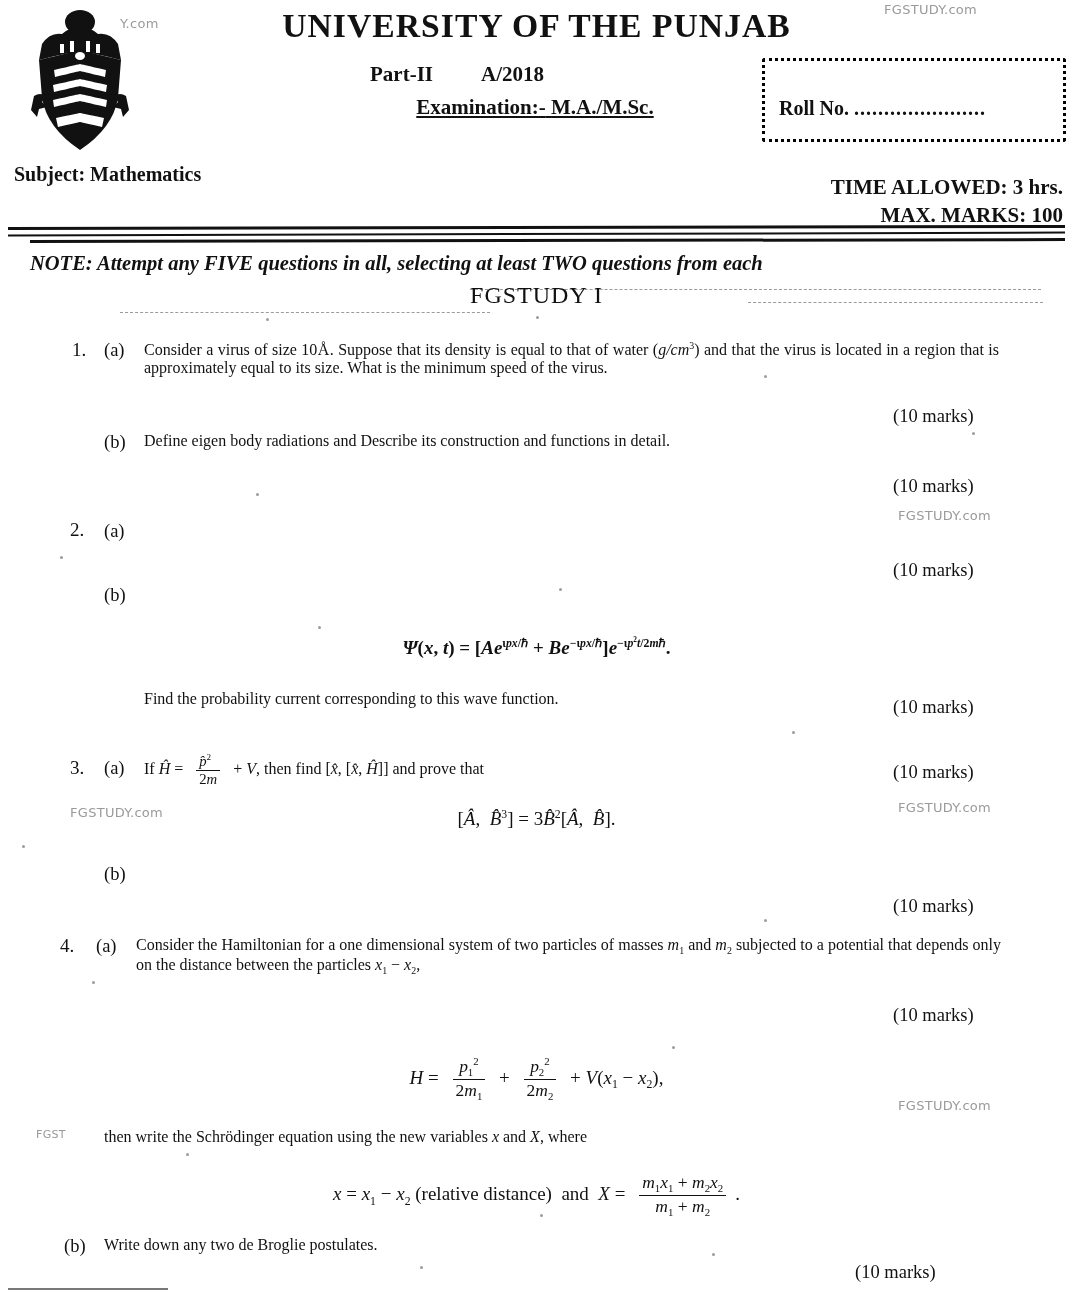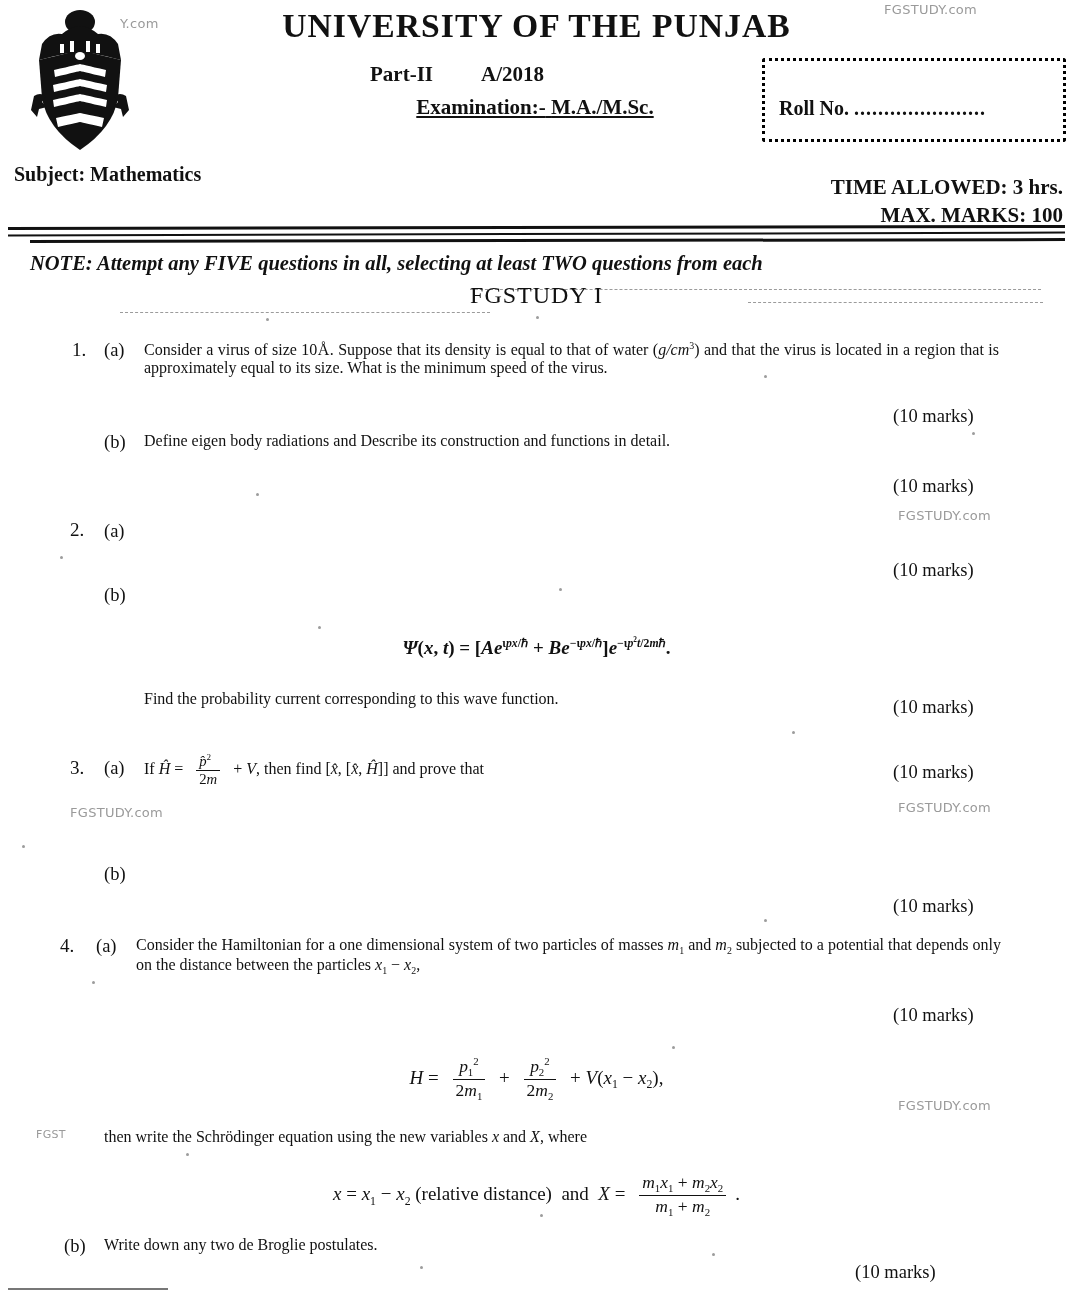--- a/index.html
+++ b/index.html
@@ -185,20 +185,23 @@
 
   <div class="qnum" style="left:70px;top:757px;">3.</div>
   <div class="qlab" style="left:104px;top:758px;">(a)</div>
   <div class="qtext" style="left:144px;top:752px;width:640px;">
     If <i class="m">Ĥ</i> =
     <span class="frac"><span class="n"><i class="m">p̂</i><sup class="s">2</sup></span><span class="d">2<i class="m">m</i></span></span>
     + <i class="m">V</i>, then find [<i class="m">x̂</i>, [<i class="m">x̂</i>,&nbsp;<i class="m">Ĥ</i>]] and prove that
   </div>
   <div class="marksr" style="left:893px;top:762px;">(10 marks)</div>
 
+  <div class="eqc" style="top:808px;">
+    [<i class="m">Â</i>,&nbsp; <i class="m">B̂</i><sup class="s">3</sup>] = 3<i class="m">B̂</i><sup class="s">2</sup>[<i class="m">Â</i>,&nbsp; <i class="m">B̂</i>].
+  </div>
 
   <div class="qlab" style="left:104px;top:864px;">(b)</div>
   <div class="marksr" style="left:893px;top:896px;">(10 marks)</div>
 
   <div class="qnum" style="left:60px;top:935px;">4.</div>
   <div class="qlab" style="left:96px;top:936px;">(a)</div>
   <div class="qtext" style="left:136px;top:936px;width:865px;">
     Consider the Hamiltonian for a one dimensional system of two particles of masses <i class="m">m</i><sub class="s">1</sub>
     and <i class="m">m</i><sub class="s">2</sub> subjected to a potential that depends only on the distance between the particles
     <i class="m">x</i><sub class="s">1</sub> − <i class="m">x</i><sub class="s">2</sub>,

